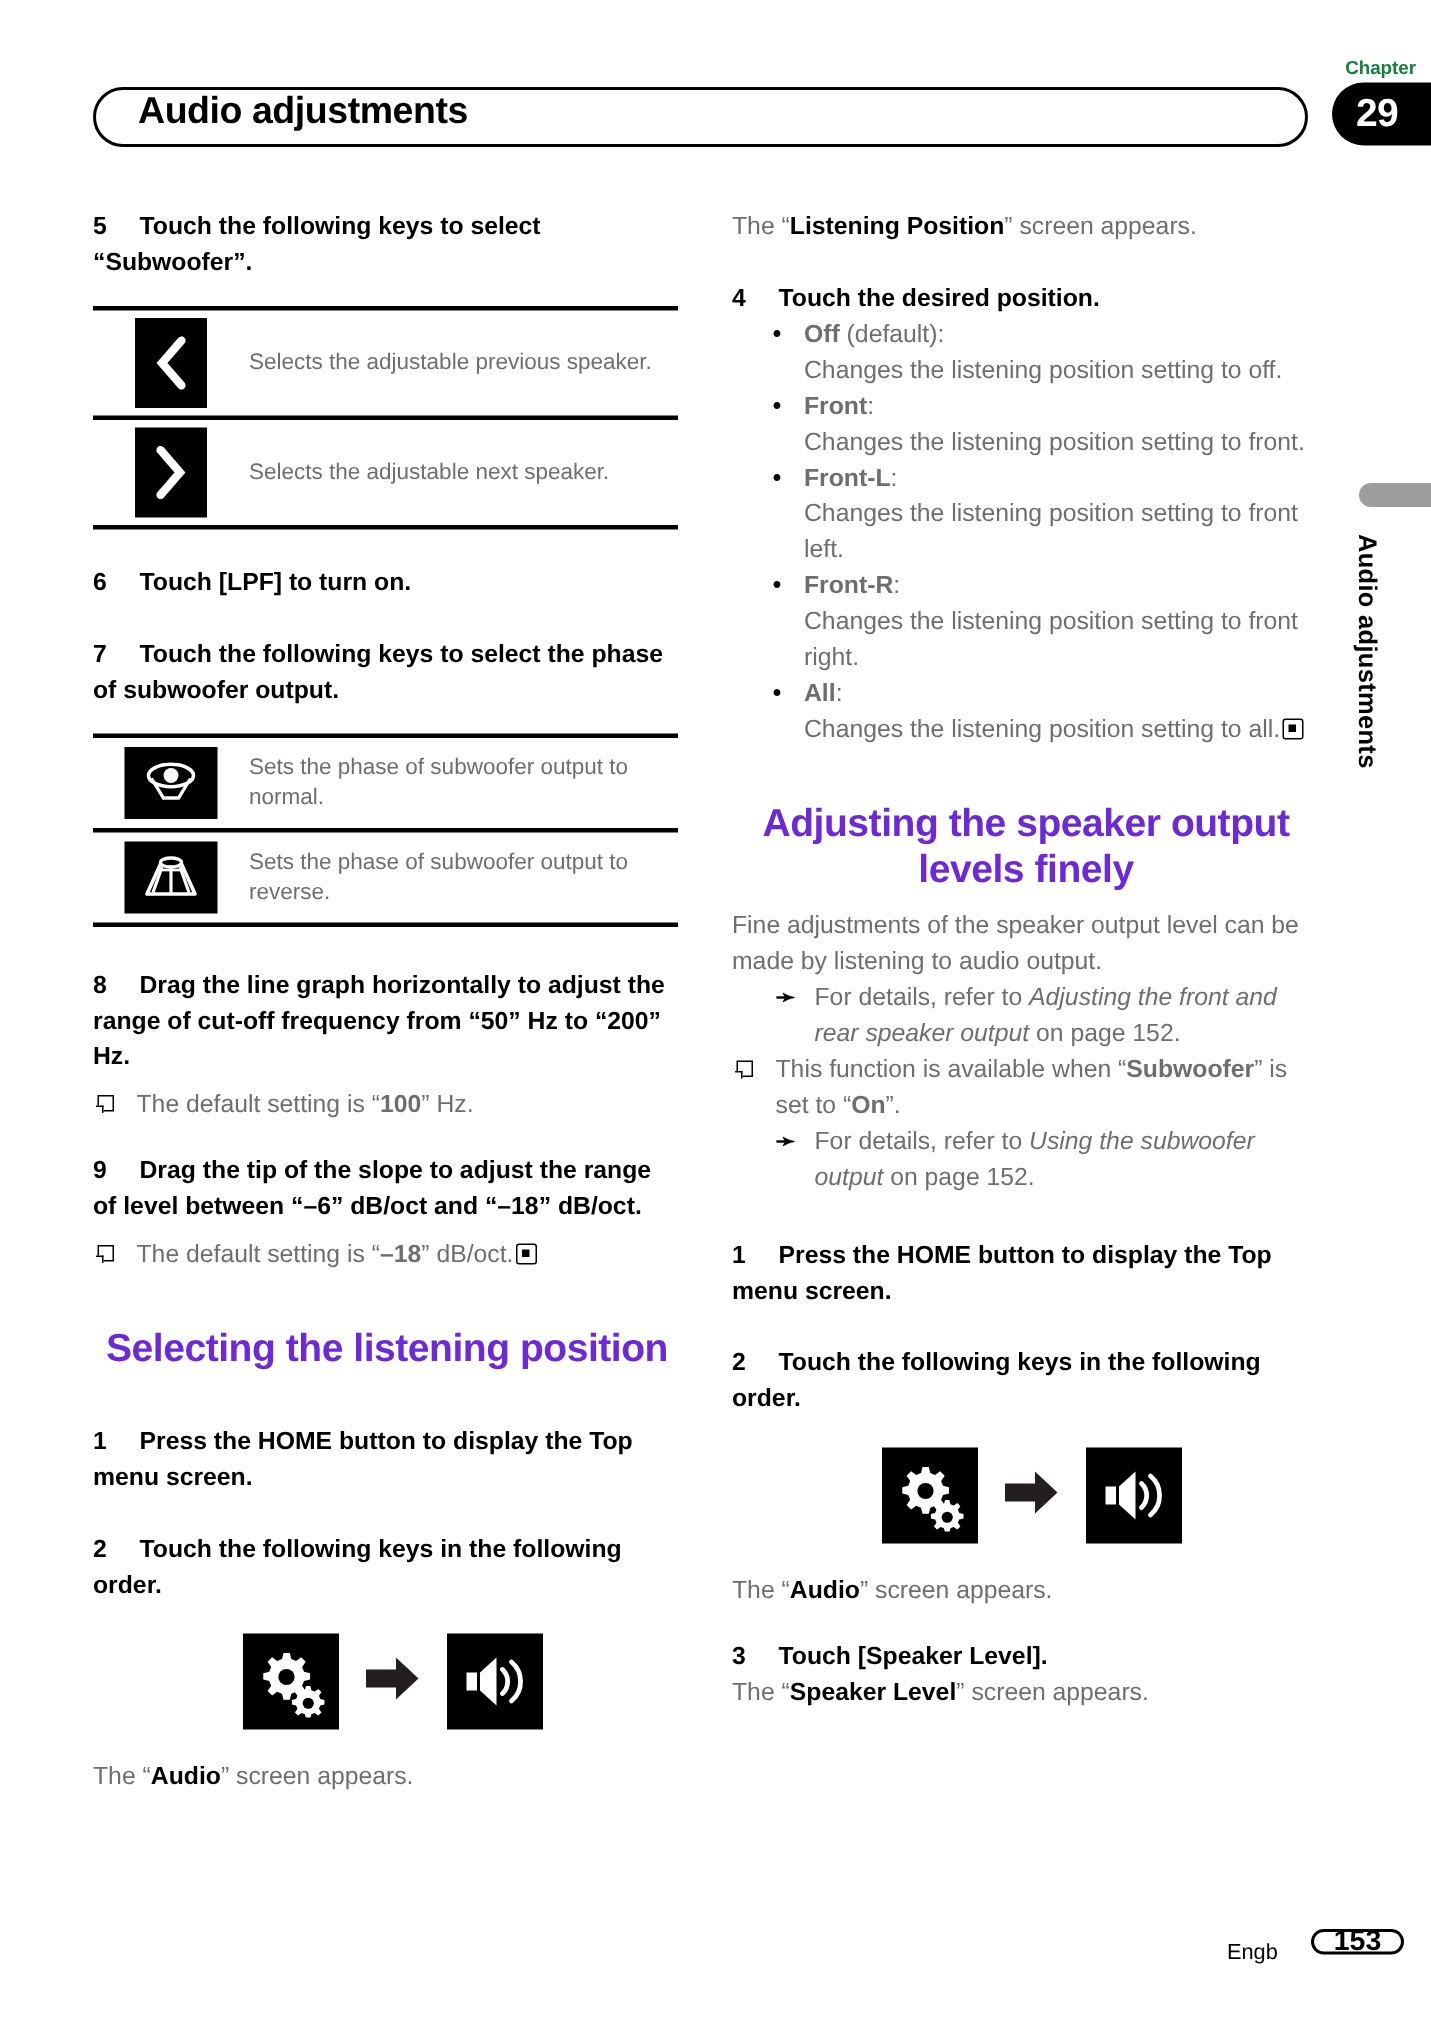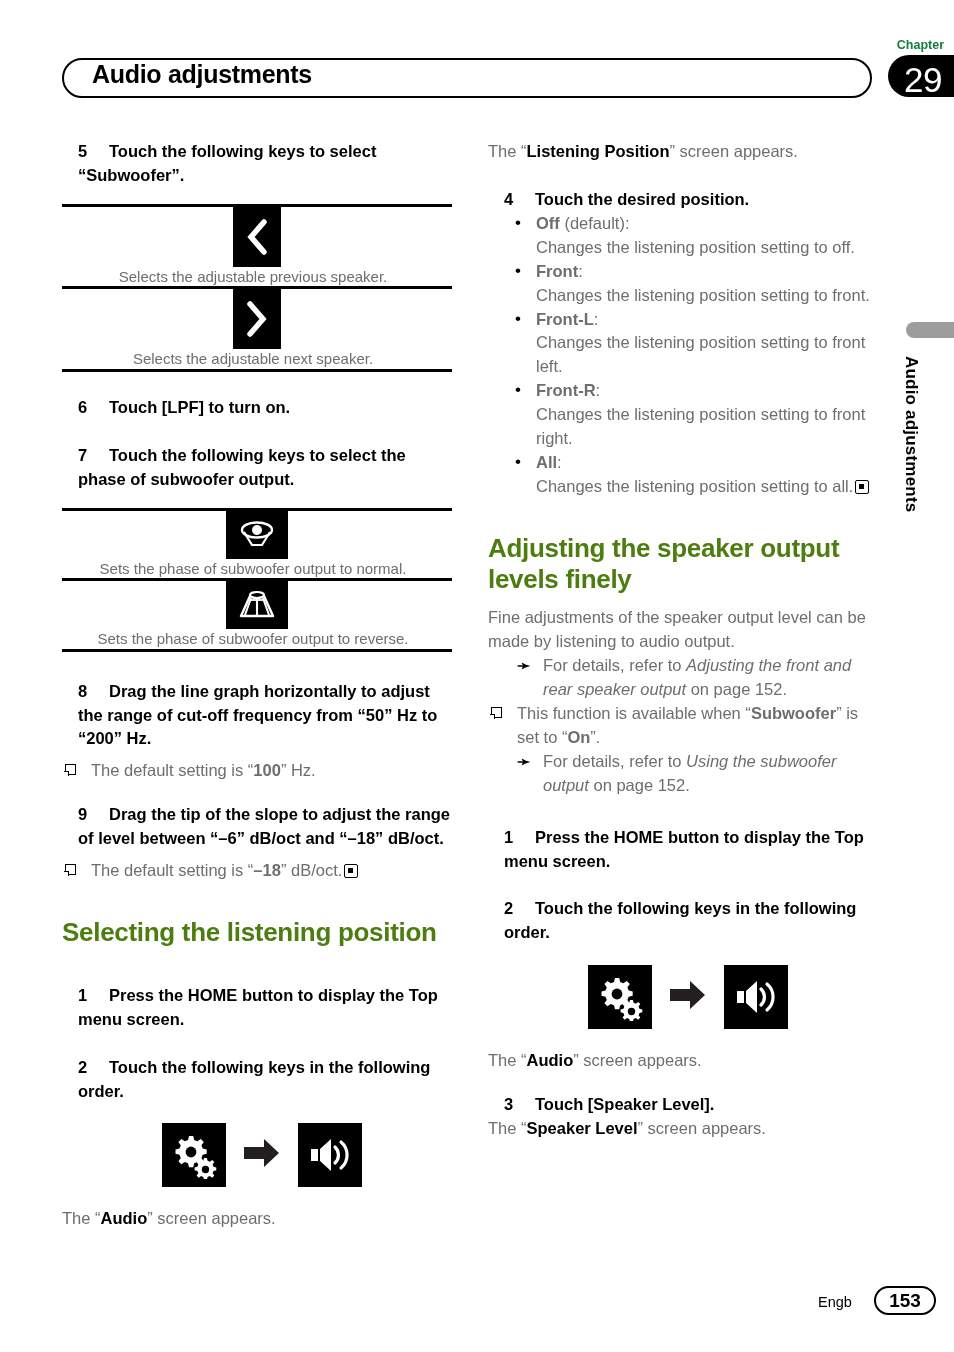--- a/index.html
+++ b/index.html
@@ -50,22 +50,22 @@
     top: 55px;
     width: 70px;
     height: 42px;
     background: #000;
     border-radius: 21px 0 0 21px;
   }
   .chapter-num {
     position: absolute;
     left: 904px;
     top: 60px;
-    font-size: 35px;
-    font-weight: normal;
+    font-size: 26px;
+    font-weight: bold;
     color: #fff;
     letter-spacing: -0.5px;
   }
 
   
   .side-bar {
     position: absolute;
     left: 906px;
     top: 322px;
     width: 48px;
@@ -95,38 +95,39 @@
   }
   .col-left  { left: 62px; }
   .col-right { left: 488px; }
 
   
   .step {
     font-size: 16.5px;
     font-weight: bold;
     line-height: 1.45;
     color: #000;
-    margin: 0 0 0 16px;
+    margin: 0 0 0 0;
   }
   .step .num {
     display: inline-block;
     min-width: 31px;
   }
   .body {
     font-size: 16.5px;
     line-height: 1.45;
     color: #6d6e71;
   }
   .body b, .step b { color: #000; font-weight: bold; }
   .heading {
     font-size: 26px;
     font-weight: bold;
     line-height: 1.18;
-    color: #4d7c0f;
+    color: #6d28d9;
     letter-spacing: -0.3px;
+    text-align: center;
   }
   .sp-8  { height: 8px; }
   .sp-12 { height: 12px; }
   .sp-16 { height: 16px; }
   .sp-20 { height: 20px; }
   .sp-24 { height: 24px; }
   .sp-28 { height: 28px; }
   .sp-34 { height: 34px; }
 
   
@@ -213,21 +214,20 @@
   .keytable {
     border-top: 3px solid #000;
     border-bottom: 3px solid #000;
     width: 390px;
   }
   .keyrow {
     display: flex;
     align-items: center;
     border-bottom: 3px solid #000;
     min-height: 70px;
-    flex-direction: column;
   }
   .keyrow:last-child { border-bottom: none; }
   .keycell-icon {
     width: 104px;
     display: flex;
     justify-content: center;
     align-items: center;
     flex: none;
   }
   .keycell-desc {
@@ -273,21 +273,21 @@
     top: 1294px;
     font-size: 14.5px;
     font-weight: normal;
     color: #000;
   }
   .footer-page {
     position: absolute;
     left: 874px;
     top: 1286px;
     width: 62px;
-    height: 29px;
+    height: 17px;
     border: 2.2px solid #000;
     border-radius: 15px;
     box-sizing: border-box;
     display: flex;
     align-items: center;
     justify-content: center;
     font-size: 19px;
     font-weight: bold;
     color: #000;
   }

